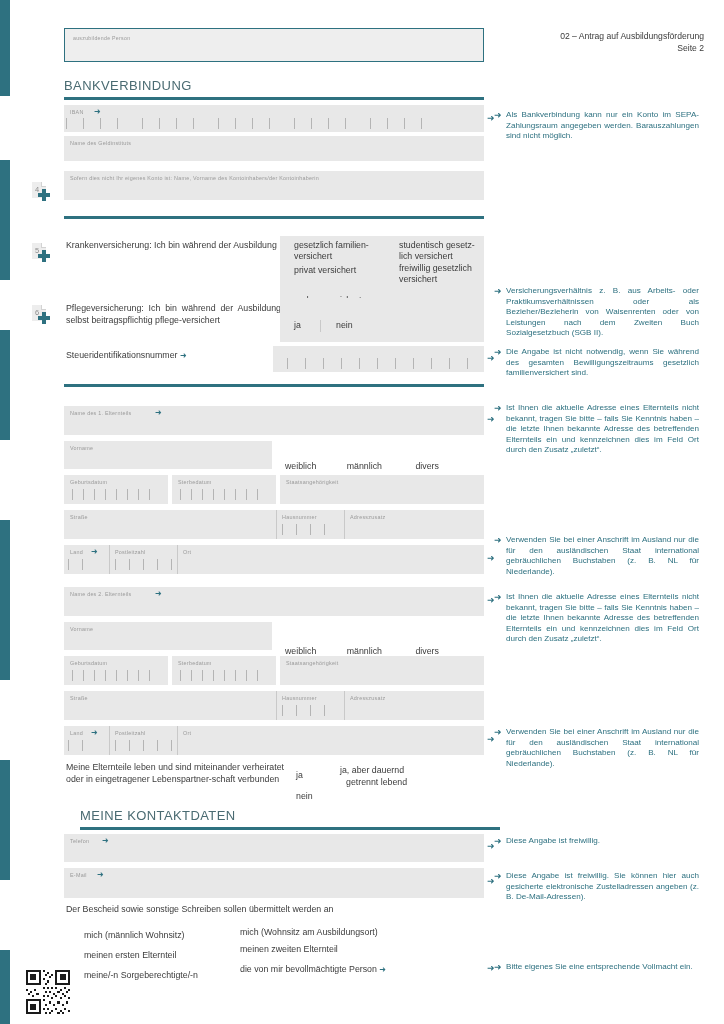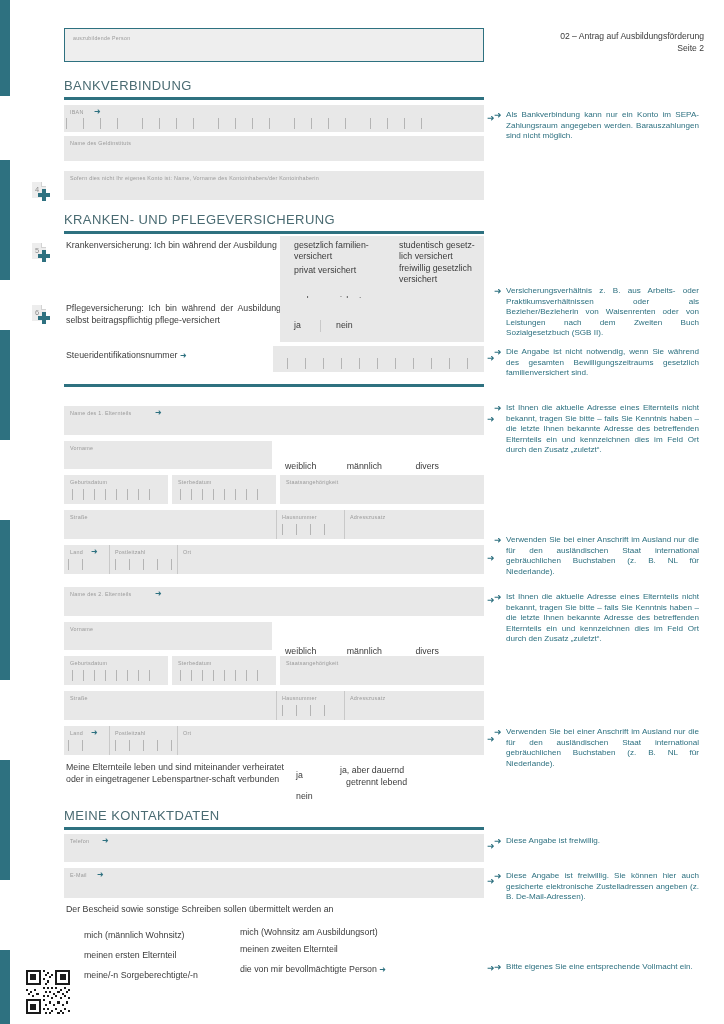--- a/index.html
+++ b/index.html
@@ -139,21 +139,20 @@
     <div class="num">4</div>
     <div class="plus"></div>
   </div>
 
   <div class="note" style="left:494px;top:110px">
     <span class="nb">➜</span>
     <span>Als Bankverbindung kann nur ein Konto im SEPA-Zahlungsraum angegeben werden. Barauszahlungen sind nicht möglich.</span>
   </div>
 
   <div style="position:absolute;left:64px;top:212px;width:420px">
-    <div class="sec-title">KRANKEN- UND PFLEGEVERSICHERUNG</div>
     <div class="sec-rule"></div>
   </div>
 
   <div class="marker" style="left:32px;top:243px">
     <div class="tag"></div>
       <div class="fold"></div>
     <div class="num">5</div>
     <div class="plus"></div>
   </div>
 
@@ -401,21 +400,21 @@
 
   <div class="txt" style="position:absolute;left:66px;top:762px;width:218px;text-align:justify">Meine Elternteile leben und sind miteinander verheiratet oder in eingetragener Lebenspartner-schaft verbunden</div>
   <div style="position:absolute;left:296px;top:764px">
     <span class="opt">ja</span>
   </div>
   <div style="position:absolute;left:296px;top:785px">
     <span class="opt">nein</span>
   </div>
   <div class="opt" style="position:absolute;left:340px;top:764px;line-height:12px">ja, aber dauernd<br><span style="margin-left:6px">getrennt lebend</span></div>
 
-  <div style="position:absolute;left:64px;top:808px;width:420px">
+  <div style="position:absolute;left:80px;top:808px;width:420px">
     <div class="sec-title">MEINE KONTAKTDATEN</div>
     <div class="sec-rule"></div>
   </div>
 
   <div class="fld" style="position:absolute;left:64px;top:834px;width:420px;height:28px">
     <span class="fld-lbl">Telefon</span>
     <span class="arrow" style="position:absolute;left:38px;top:3px">➜</span>
   </div>
   <span class="arrow-right" style="left:487px;top:841px">➜</span>
 

